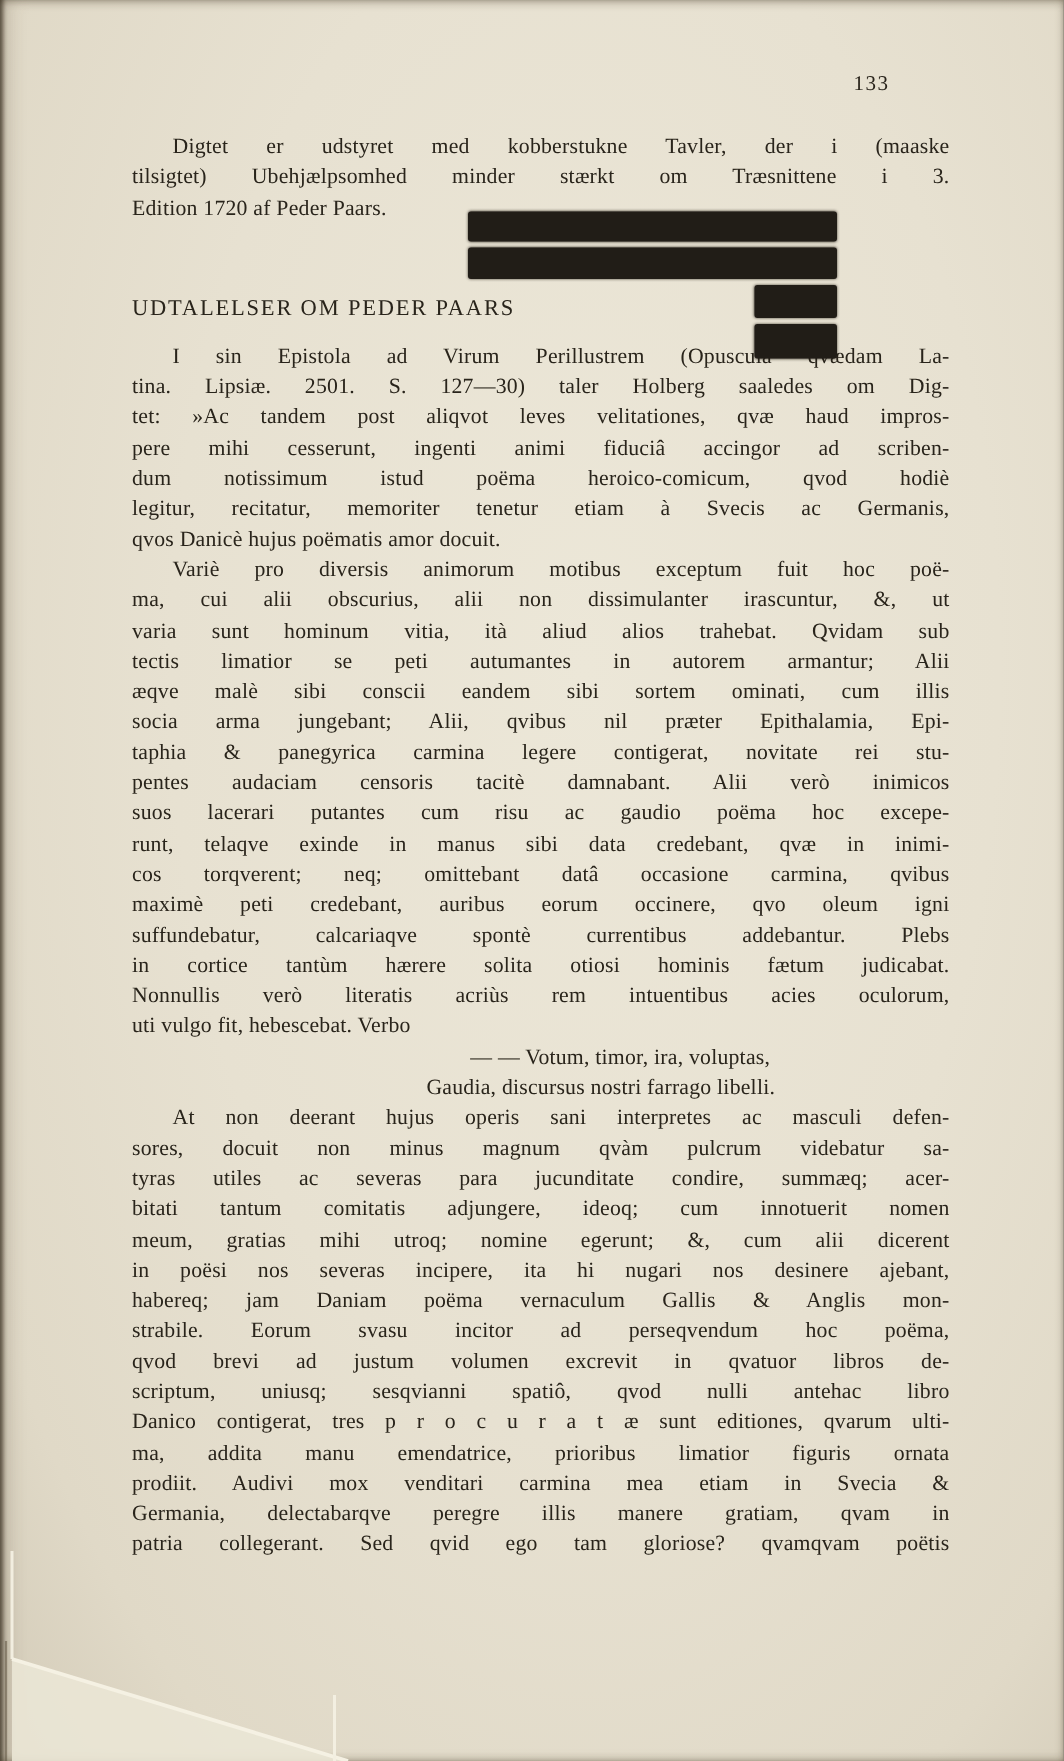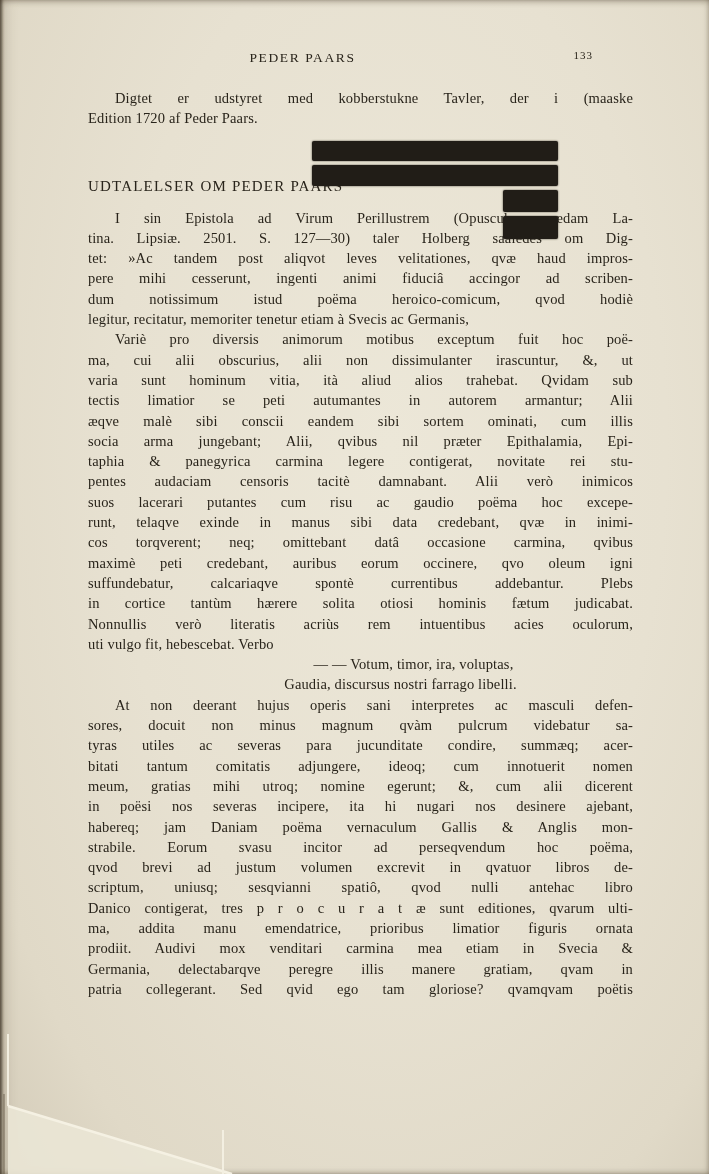--- a/index.html
+++ b/index.html
@@ -17,21 +17,21 @@
       inset 4px 0 3px -2px rgba(45,35,22,0.65),
       inset 10px 0 16px -10px rgba(70,58,40,0.45),
       inset -3px 0 6px -3px rgba(80,68,48,0.35),
       inset 0 4px 6px -3px rgba(80,68,48,0.40),
       inset 0 -3px 5px -2px rgba(80,68,48,0.30);
   }
   
   .header { position:absolute; left:48px; top:50px; width:545px; height:18px;
             font-size:13.5px; letter-spacing:1.6px; }
   .htitle { display:block; text-align:center; padding-right:36px; }
-  .pnum   { position:absolute; right:0; top:-1px; letter-spacing:1px; font-size:11px; }
+  .pnum   { position:absolute; right:0; top:-1px; letter-spacing:1px; font-size:14px; }
 
   
   .column { position:absolute; left:48px; top:88px; width:545px;
             font-size:14.5px; letter-spacing:0.15px;margin-left:40px; }
   .tline  { line-height:20.3px; white-space:nowrap; overflow:visible; }
   .para .tline { white-space:normal; text-align:justify; text-align-last:justify; }
   .para .tline:last-child { text-align-last:left; }
   .para.cont .tline:last-child { text-align-last:justify; }
   .para .tline:first-child { text-indent:27px; }
 
@@ -52,37 +52,38 @@
 
   
   .curl { position:absolute; left:0; bottom:0; width:240px; height:140px; }
 </style>
 </head>
 <body>
 
 <div class="scan">
 
   <div class="header">
-    <span class="htitle">PEDER PAARS</span>
     <span class="pnum">133</span>
   </div>
 
   <div class="column">
     <div class="para">
         <div class="tline">Digtet er udstyret med kobberstukne Tavler, der i (maaske</div>
+        <div class="tline">tilsigtet) Ubehjælpsomhed minder stærkt om Træsnittene i 3.</div>
         <div class="tline">Edition 1720 af Peder Paars.</div>
       </div>
     <h2 class="heading">UDTALELSER OM PEDER PAARS</h2>
     <div class="para">
         <div class="tline">I sin Epistola ad Virum Perillustrem (Opuscula qvædam La-</div>
         <div class="tline">tina. Lipsiæ. 2501. S. 127—30) taler Holberg saaledes om Dig-</div>
         <div class="tline">tet: »Ac tandem post aliqvot leves velitationes, qvæ haud impros-</div>
         <div class="tline">pere mihi cesserunt, ingenti animi fiduciâ accingor ad scriben-</div>
         <div class="tline">dum notissimum istud poëma heroico-comicum, qvod hodiè</div>
         <div class="tline">legitur, recitatur, memoriter tenetur etiam à Svecis ac Germanis,</div>
+        <div class="tline">qvos Danicè hujus poëmatis amor docuit.</div>
       </div>
     <div class="para">
         <div class="tline">Variè pro diversis animorum motibus exceptum fuit hoc poë-</div>
         <div class="tline">ma, cui alii obscurius, alii non dissimulanter irascuntur, &amp;, ut</div>
         <div class="tline">varia sunt hominum vitia, ità aliud alios trahebat. Qvidam sub</div>
         <div class="tline">tectis limatior se peti autumantes in autorem armantur; Alii</div>
         <div class="tline">æqve malè sibi conscii eandem sibi sortem ominati, cum illis</div>
         <div class="tline">socia arma jungebant; Alii, qvibus nil præter Epithalamia, Epi-</div>
         <div class="tline">taphia &amp; panegyrica carmina legere contigerat, novitate rei stu-</div>
         <div class="tline">pentes audaciam censoris tacitè damnabant. Alii verò inimicos</div>

